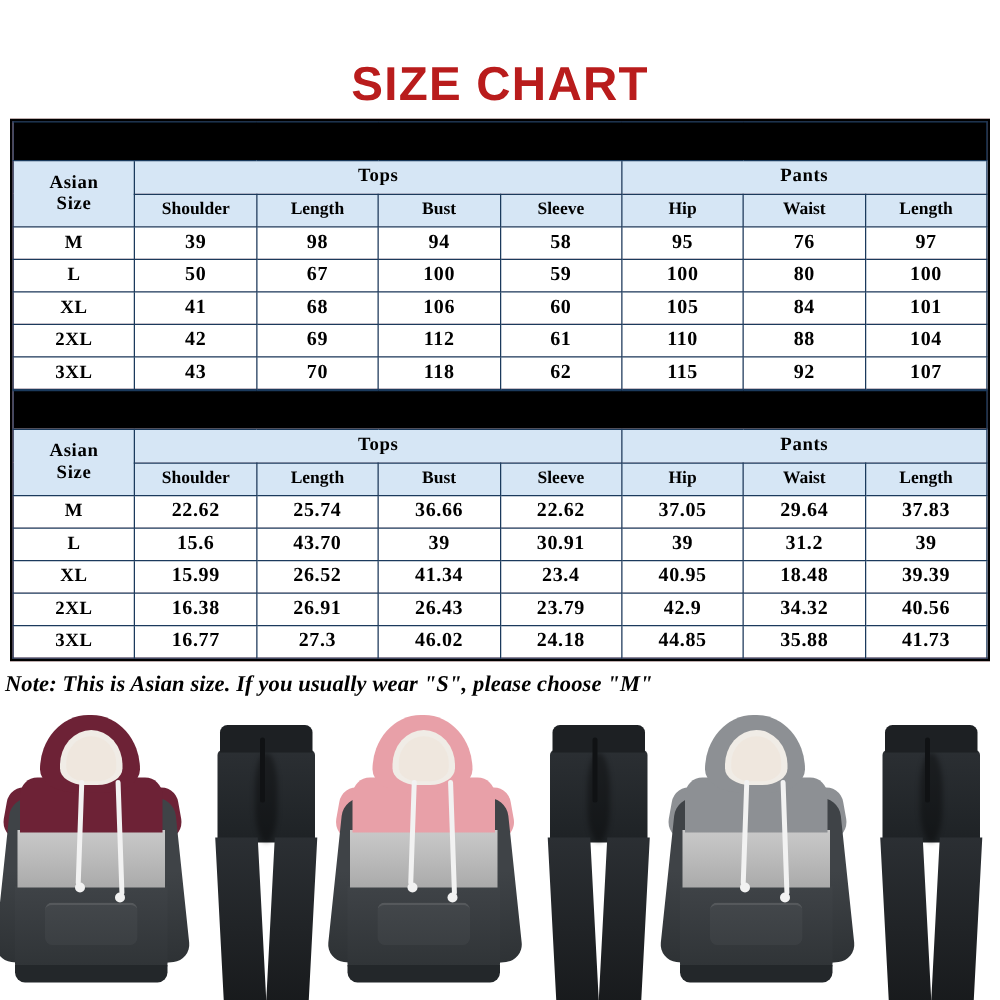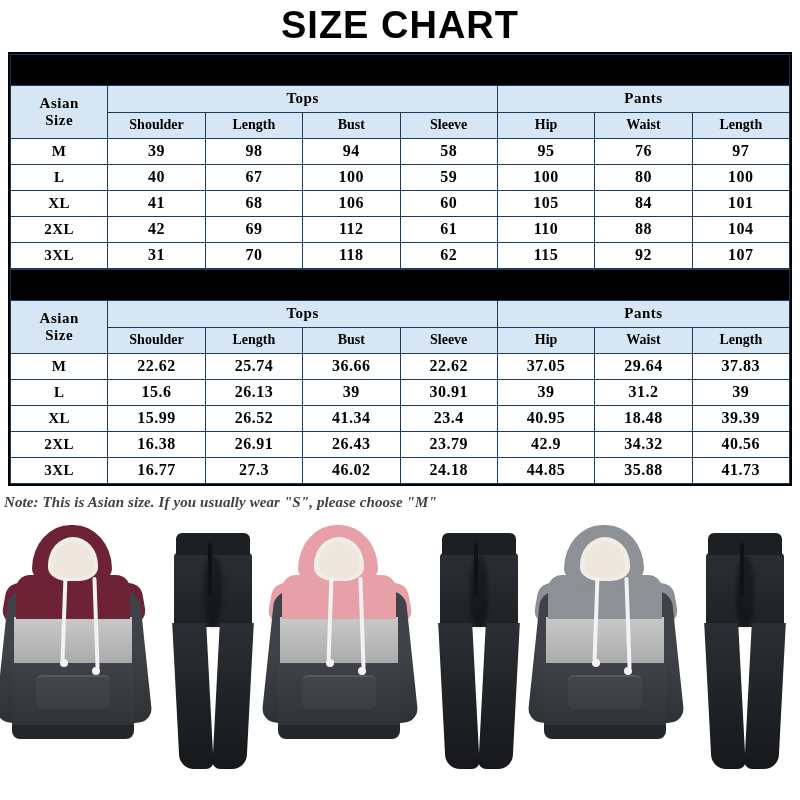--- a/index.html
+++ b/index.html
@@ -14,24 +14,25 @@
     position: relative;
     overflow: hidden;
     background: #fff;
   }
   .main-title {
     text-align: center;
     font-family: "Liberation Sans", sans-serif;
     font-weight: bold;
     font-size: 38px;
     letter-spacing: 1px;
-    color: #000000;
+    color: #b91c1c;
     padding-top: 6px;
     padding-bottom: 6px;
     line-height: 1.05;
+    margin-top: 43px;
   }
   .tables-wrap {
     width: 784px;
     margin: 0 auto;
     border: 2px solid #000;
     border-bottom: 2px solid #000;
     background: #fca5a5;
   }
   table.sizetable {
     width: 100%;
@@ -75,25 +76,25 @@
   tbody.body-rows td {
     background: #fff;
     font-size: 16px;
     height: 26px;
     letter-spacing: 0.5px;
   }
   tbody.body-rows td.szcol {
     font-size: 15px;
   }
   .note {
-    color: #404040;
+    color: #000000;
     font-family: "Liberation Serif", serif;
     font-weight: bold;
     font-style: italic;
-    font-size: 15px;
+    font-size: 18px;
     padding: 8px 0 6px 4px;
     line-height: 1.15;
     letter-spacing: 0.1px;
   }
   .photos {
     position: relative;
     width: 800px;
     height: 260px;
     display: flex;
   }
@@ -228,21 +229,21 @@
           <td>39</td>
           <td>98</td>
           <td>94</td>
           <td>58</td>
           <td>95</td>
           <td>76</td>
           <td>97</td>
         </tr>
         <tr>
           <td class="szcol">L</td>
-          <td>40</td>
+          <td>50</td>
           <td>67</td>
           <td>100</td>
           <td>59</td>
           <td>100</td>
           <td>80</td>
           <td>100</td>
         </tr>
         <tr>
           <td class="szcol">XL</td>
           <td>41</td>
@@ -258,21 +259,21 @@
           <td>42</td>
           <td>69</td>
           <td>112</td>
           <td>61</td>
           <td>110</td>
           <td>88</td>
           <td>104</td>
         </tr>
         <tr>
           <td class="szcol">3XL</td>
-          <td>31</td>
+          <td>43</td>
           <td>70</td>
           <td>118</td>
           <td>62</td>
           <td>115</td>
           <td>92</td>
           <td>107</td>
         </tr>
       </tbody>
     </table>
 
@@ -306,21 +307,21 @@
           <td>25.74</td>
           <td>36.66</td>
           <td>22.62</td>
           <td>37.05</td>
           <td>29.64</td>
           <td>37.83</td>
         </tr>
         <tr>
           <td class="szcol">L</td>
           <td>15.6</td>
-          <td>26.13</td>
+          <td>43.70</td>
           <td>39</td>
           <td>30.91</td>
           <td>39</td>
           <td>31.2</td>
           <td>39</td>
         </tr>
         <tr>
           <td class="szcol">XL</td>
           <td>15.99</td>
           <td>26.52</td>

